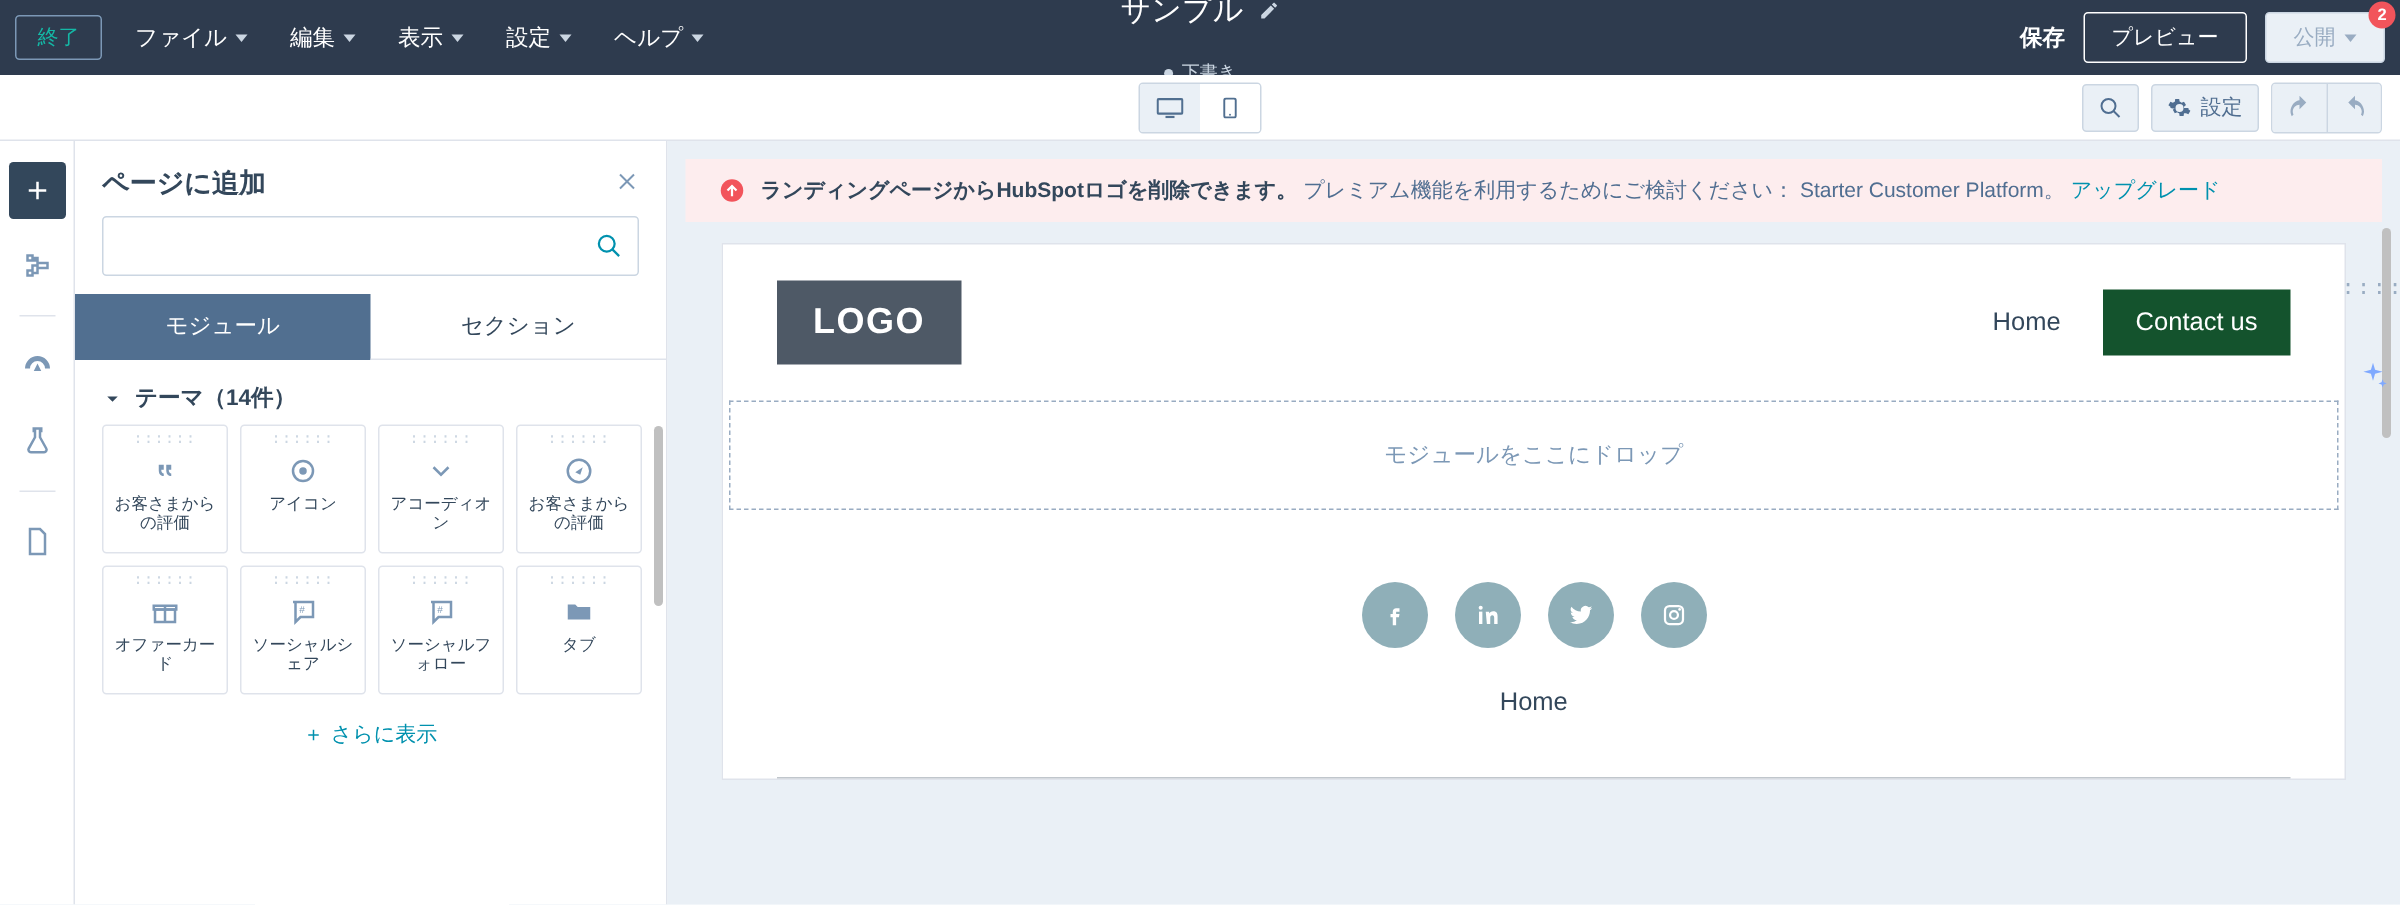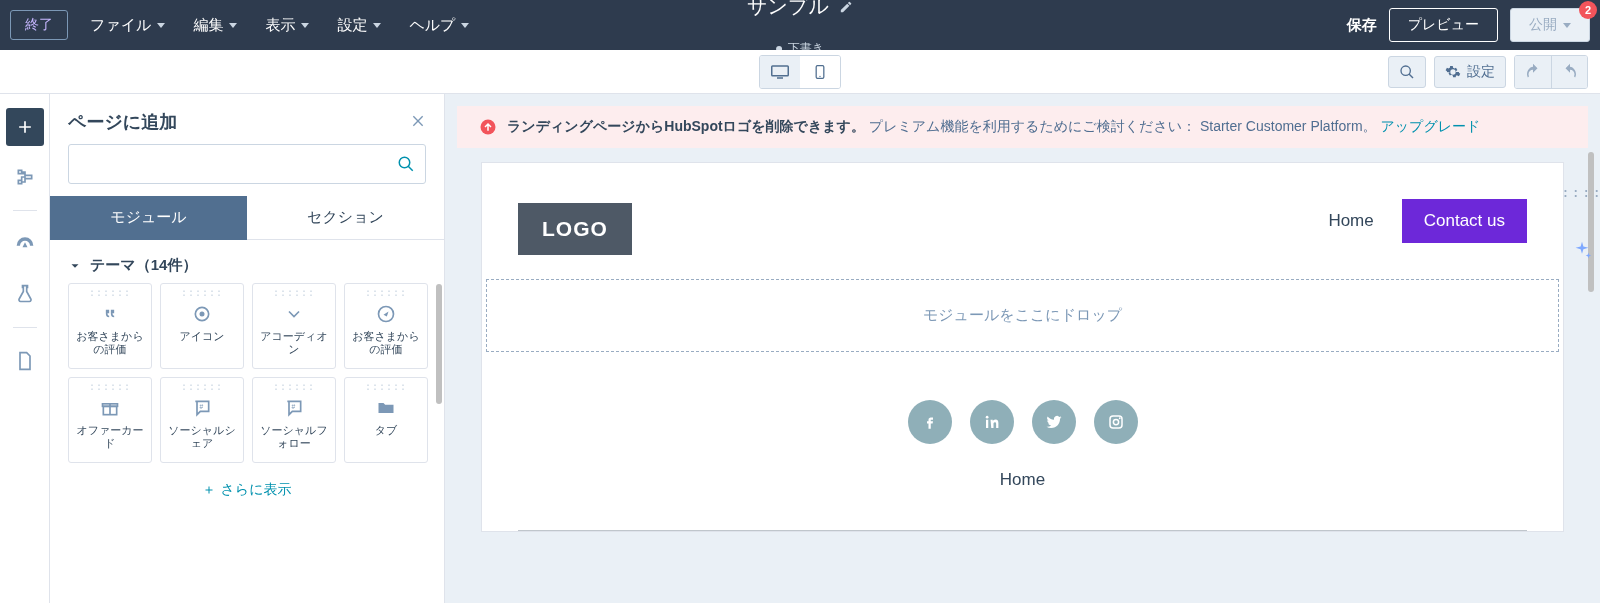--- a/index.html
+++ b/index.html
@@ -1,19 +1,19 @@
 <!DOCTYPE html>
 <html><head>
 <meta charset="utf-8">
 <style>
   * { box-sizing: border-box; margin: 0; padding: 0; }
   body { font-family: -apple-system, "Helvetica Neue", Arial, sans-serif; font-size: 14px; color: #33475b; background:#fff; width:1600px; height:603px; overflow:hidden; }
 
   .topbar { background:#2e3b4e; height:50px; display:flex; align-items:center; padding:0 10px; color:#fff; }
-  .btn-outline { border:1px solid #7c98b6; color:#c4b5fd; background:transparent; padding:5px 14px; border-radius:3px; font-size:14px; cursor:pointer; }
+  .btn-outline { border:1px solid #7c98b6; color:#14b8a6; background:transparent; padding:5px 14px; border-radius:3px; font-size:14px; cursor:pointer; }
   .menu { display:flex; gap:28px; margin-left:22px;justify-content:space-between; }
   .menu-item { display:flex; align-items:center; gap:6px; cursor:pointer; font-size:15px; }
   .caret-down { width:0;height:0;border-left:4px solid transparent;border-right:4px solid transparent;border-top:5px solid #cbd6e2; }
   .title-center { position:absolute; left:50%; transform:translateX(-50%); text-align:center; }
   .title-row { display:flex; align-items:center; gap:10px; justify-content:center; }
   .title-text { font-size:20px; font-weight:400; }
   .pencil { width:14px;height:14px; }
   .status-row { display:flex; align-items:center; gap:6px; justify-content:center; font-size:12px; color:#cbd6e2; margin-top:20px; }
   .dot { width:6px;height:6px;border-radius:50%;background:#cbd6e2; }
   .top-right { margin-left:auto; display:flex; align-items:center; gap:12px; }
@@ -69,24 +69,24 @@
 
   .canvas { flex:1; background:#eaf0f6; padding:12px; position:relative; overflow:hidden; }
   .alert { background:#fdedee; padding:12px 22px; font-size:14px; display:flex; align-items:center; gap:10px; }
   .alert svg.exicon { width:18px;height:18px; fill:#f2545b; }
   .alert b { font-weight:700; }
   .alert .suffix { color:#506e91; }
   .alert .link { color:#0091ae; cursor:pointer; }
   .page-shell { margin:14px 24px 0; background:#fff; border:1px solid #dfe3eb; position:relative; }
   .canvas-scrollbar { position:absolute; right:6px; top:58px; width:6px; height:140px; background:#c0c0c0; border-radius:3px; }
   .hdr { display:flex; align-items:center; justify-content:space-between; padding:24px 36px; }
-  .logo { background:#4e5966; color:#fff; font-weight:800; font-size:21px; padding:14px 24px; letter-spacing:1px;margin-top:16px; }
+  .logo { background:#4e5966; color:#fff; font-weight:800; font-size:24px; padding:14px 24px; letter-spacing:1px; }
   .nav { display:flex; align-items:center; gap:28px; font-size:17px; }
   .nav-home { color:#33475b; }
-  .contact-btn { background:#6d28d9; color:#fff; padding:12px 22px; font-size:17px; }
+  .contact-btn { background:#14532d; color:#fff; padding:12px 22px; font-size:17px; }
   .dropzone { margin:0 4px 30px; border:1px dashed #99acc2; color:#7c98b6; text-align:center; padding:26px 0; font-size:15px; }
   .socials { display:flex; justify-content:center; gap:18px; margin:48px 0 26px; }
   .soc { width:44px;height:44px;border-radius:50%; background:#8fafb8; display:flex;align-items:center;justify-content:center; }
   .soc svg { width:18px;height:18px; fill:#fff; }
   .footer-home { text-align:center; font-size:17px; color:#33475b; margin-bottom:40px; }
   .hr { height:1px; background:#c0c6cc; margin:0 36px; }
 
   .floating-rail { position:absolute; right:0; top:70px; width:36px; display:flex; flex-direction:column; align-items:center; gap:40px; padding-top:20px; }
   .floating-rail .fdots { color:#99acc2; font-size:14px; font-family:monospace; letter-spacing:2px; }
   .floating-rail svg { width:22px;height:22px; }

